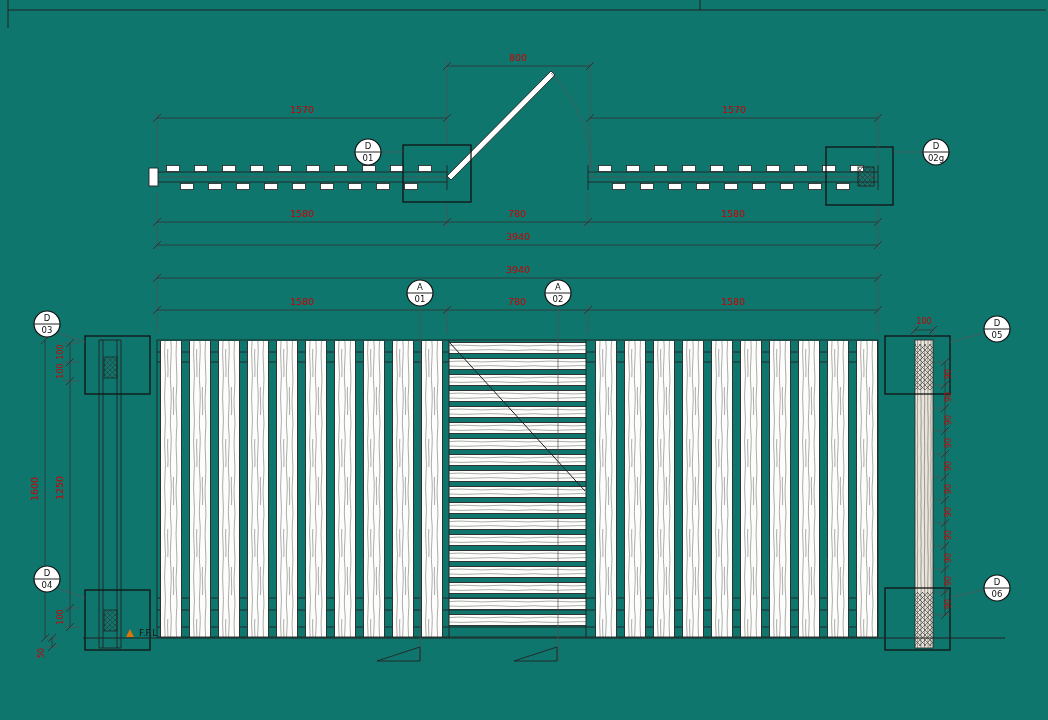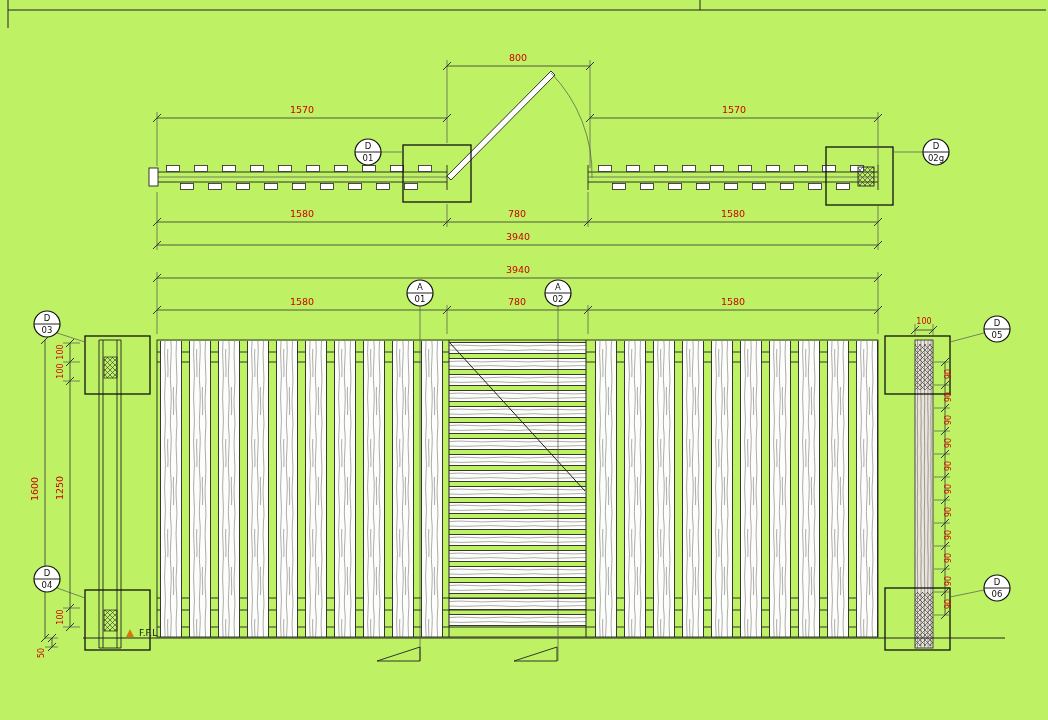--- a/index.html
+++ b/index.html
@@ -1,16 +1,16 @@
 <!DOCTYPE html>
 <html><head>
 <meta charset="utf-8">
 <style>
   html,body { margin:0; padding:0; background:#ffffff; }
-  #stage { position:relative; width:1048px; height:720px; background:#bef264; overflow:hidden; }
+  #stage { position:relative; width:1048px; height:720px; background:#0f766e; overflow:hidden; }
   svg { display:block; }
   .ln      { stroke:#222; stroke-width:1; fill:none; }
   .ln-med  { stroke:#222; stroke-width:0.9; fill:none; }
   .ln-thin { stroke:#555; stroke-width:0.7; fill:none; }
   .box     { stroke:#111; stroke-width:1.3; fill:none; }
   .dimln   { stroke:#333; stroke-width:0.8; fill:none; }
   .dim-text    { fill:#cc0000; font-family:"DejaVu Sans",sans-serif; font-size:9.5px; text-anchor:middle; }
   .dim-text-sm { fill:#cc0000; font-family:"DejaVu Sans",sans-serif; font-size:8px;  text-anchor:middle; }
   .co-circle { fill:#fff; stroke:#111; stroke-width:1.2; }
   .co-text { fill:#111; font-family:"DejaVu Sans",sans-serif; font-size:8.5px; text-anchor:middle; }

